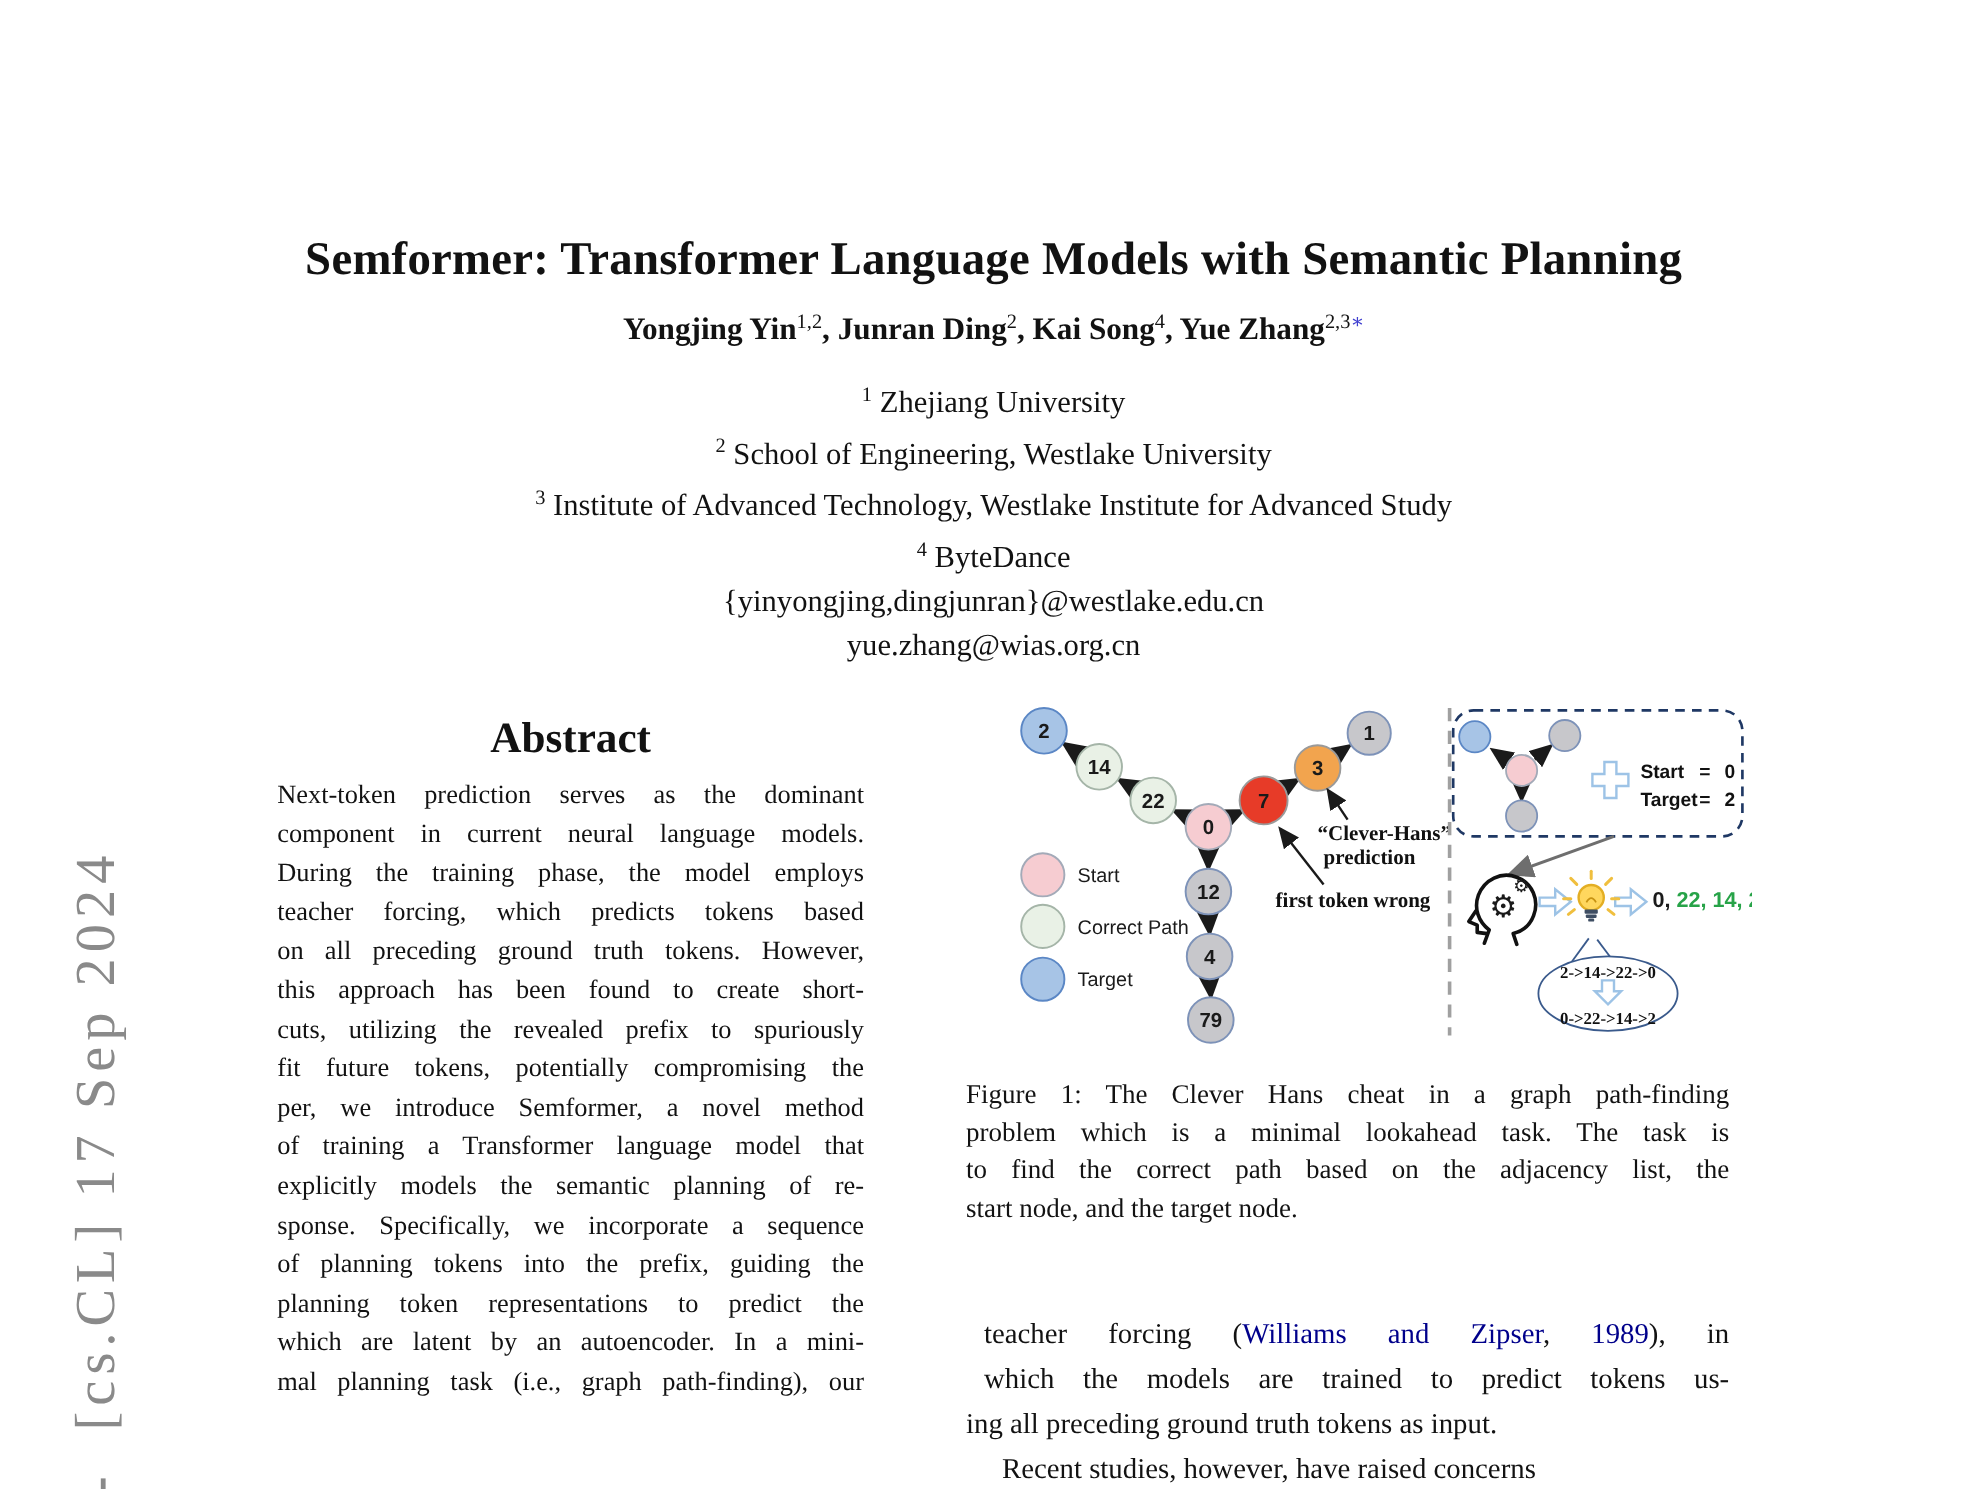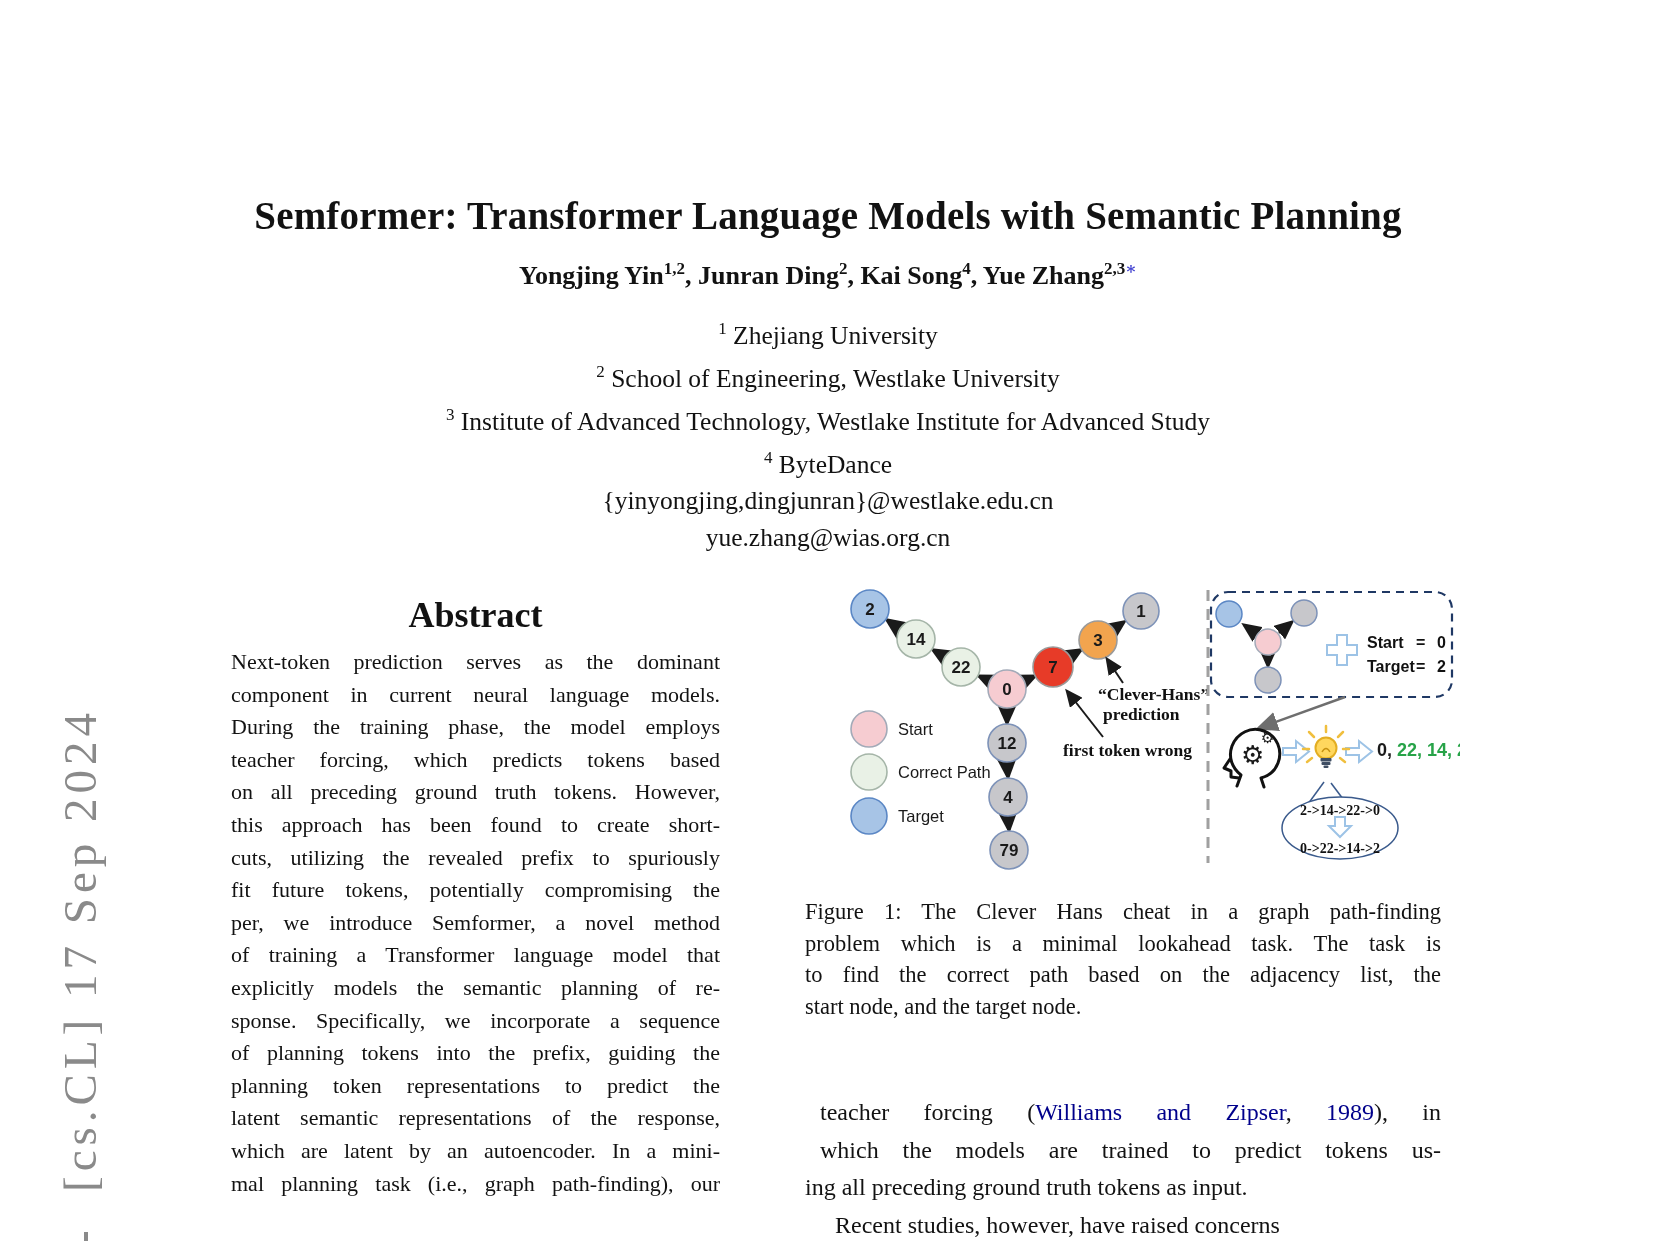--- a/index.html
+++ b/index.html
@@ -4,21 +4,21 @@
 <style>
   html,body{margin:0;padding:0;background:#ffffff;}
   body{width:1654px;height:1241px;overflow:hidden;position:relative;
        font-family:"Liberation Serif","DejaVu Serif",serif;color:#121212;}
   .abs{position:absolute;}
   
   .title{top:193px;left:216px;width:1224px;text-align:center;
          font-size:39px;font-weight:bold;letter-spacing:.2px;}
   .authors{top:258px;left:216px;width:1224px;text-align:center;
            font-size:26px;font-weight:bold;}
-  .authors sup{font-size:17px;font-weight:bold;}
+  .authors sup{font-size:17px;font-weight:normal;}
   .star{color:#4040d0;}
   .affils{top:311px;left:216px;width:1224px;text-align:center;
           font-size:25.5px;line-height:36.6px;}
   .affils sup{font-size:17px;}
   
   .abstract-head{top:594px;left:231px;width:489px;text-align:center;
                  font-size:36px;font-weight:bold;}
   .abstract-body{top:646px;left:231px;width:489px;font-size:22px;line-height:32.6px;}
   .jlines > div{text-align:justify;text-align-last:justify;}
   .last-normal > div:last-child{text-align-last:left;}
@@ -73,21 +73,20 @@
     <div>on all preceding ground truth tokens. However,</div>
     <div>this approach has been found to create short-</div>
     <div>cuts, utilizing the revealed prefix to spuriously</div>
     <div>fit future tokens, potentially compromising the</div>
     <div>per, we introduce Semformer, a novel method</div>
     <div>of training a Transformer language model that</div>
     <div>explicitly models the semantic planning of re-</div>
     <div>sponse. Specifically, we incorporate a sequence</div>
     <div>of planning tokens into the prefix, guiding the</div>
     <div>planning token representations to predict the</div>
-    <div>latent semantic representations of the response,</div>
     <div>which are latent by an autoencoder. In a mini-</div>
     <div>mal planning task (i.e., graph path-finding), our</div>
   </div>
 
 <div class="abs figure-wrap">
 <svg width="660" height="345" viewBox="0 0 660 345" xmlns="http://www.w3.org/2000/svg">
   <defs>
     <marker id="ah" markerWidth="9" markerHeight="8" refX="7.5" refY="4" orient="auto">
           <path d="M0 0 L9 4 L0 8 Z" fill="#1a1a1a"></path>
         </marker>

